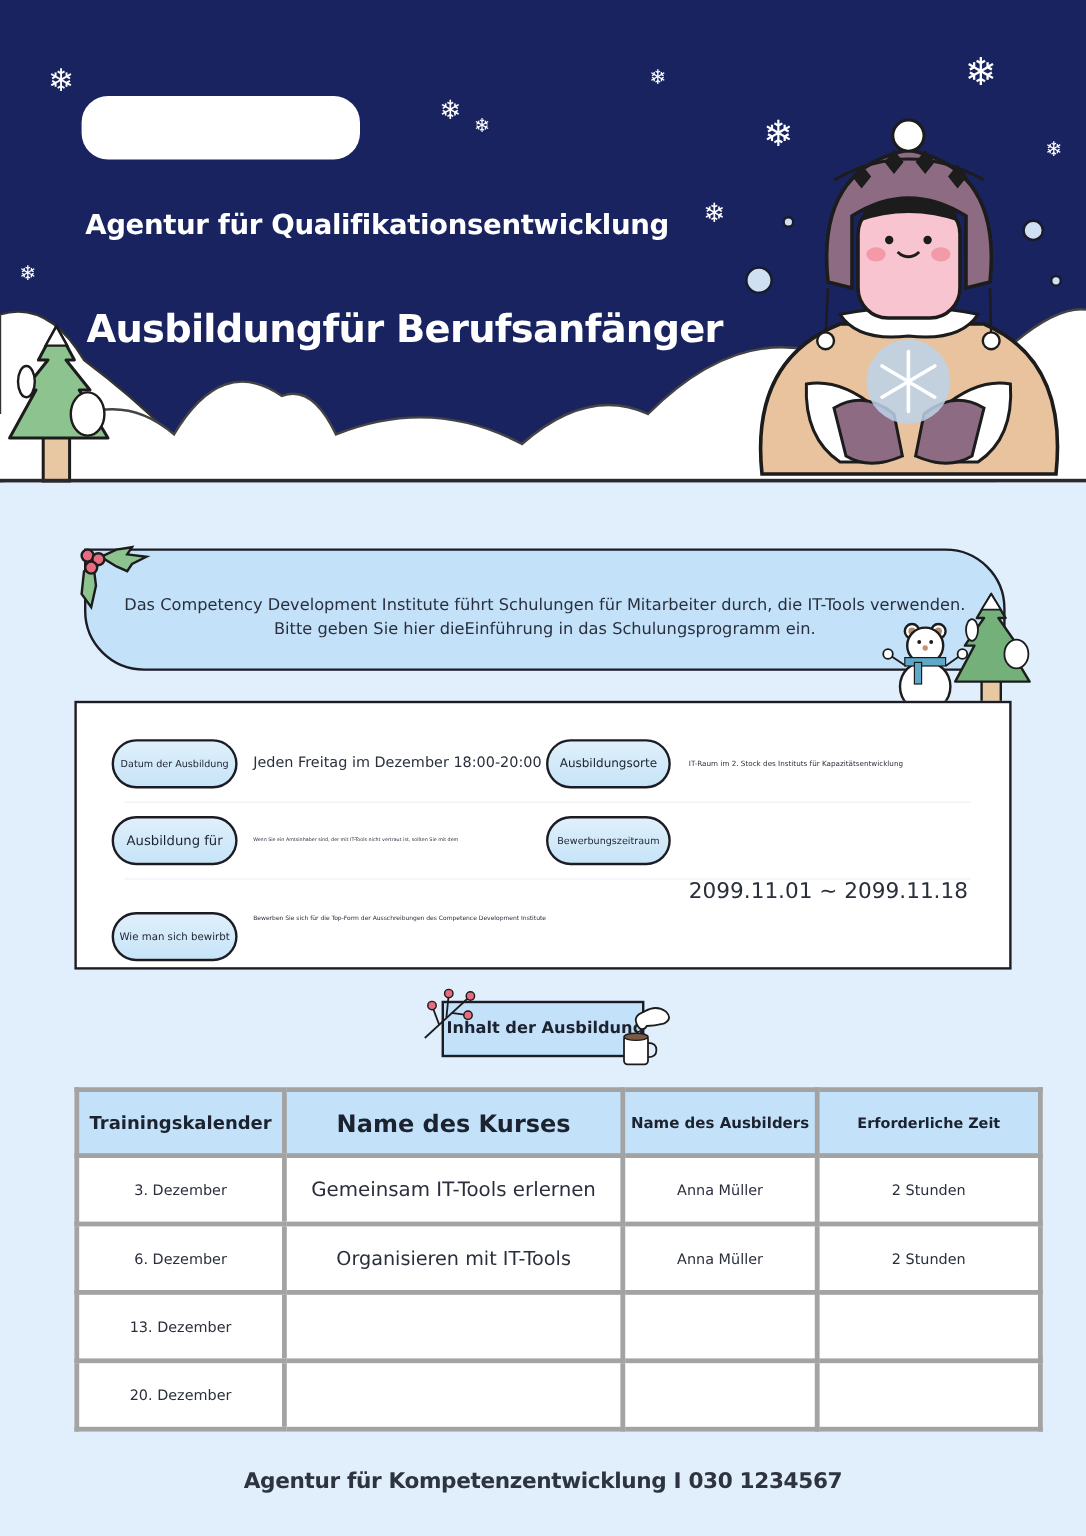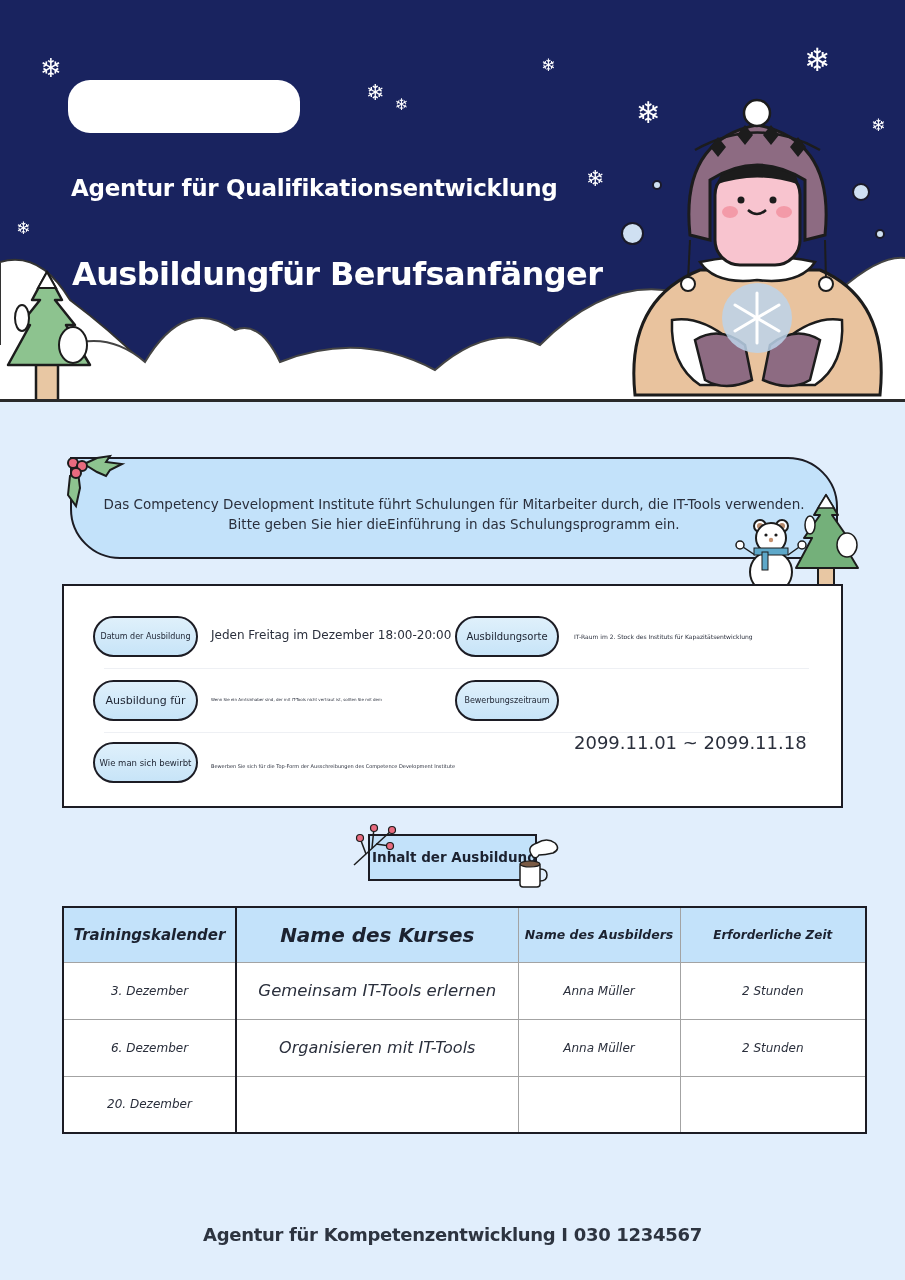--- a/index.html
+++ b/index.html
@@ -29,21 +29,21 @@
   .info-sep { position: absolute; height: 1px; background: #eef0f4; }
   .pill { position: absolute; height: 41px; border: 2px solid #1c1c24; border-radius: 21px; background: linear-gradient(180deg, #dff0fb, #c7e4f8); display: flex; align-items: center; justify-content: center; font-weight: normal; color: #1c2230; white-space: nowrap; }
   .info-val { position: absolute; white-space: nowrap; color: #2a2f3c; }
 
   
   .section-box { position: absolute; left: 368px; top: 834px; width: 169px; height: 47px; background: #c3e2fa; border: 2.5px solid #1c1c24; }
   .section-text { position: absolute; left: 372px; top: 849px; font-size: 13.5px; font-weight: bold; color: #1c2230; white-space: nowrap; }
 
   
   .tbl { position: absolute; left: 62px; top: 906px; border-collapse: collapse; background: #fff; }
-  .tbl th, .tbl td { border: 1px solid #a3a3a3; text-align: center; vertical-align: middle; font-style: italic; }
+  .tbl th, .tbl td { border: 4px solid #a3a3a3; text-align: center; vertical-align: middle; }
   .tbl th { background: #c3e2fa; height: 55px; font-weight: bold; color: #1c2230; }
   .tbl td { height: 57px; color: #2a2f3c; font-size: 12px; }
   .tbl .first { border-right: 2px solid #1c1c24; }
   .tbl { border: 2px solid #1c1c24; }
 
   .footer { position: absolute; left: 0; top: 1224px; width: 905px; text-align: center; font-size: 18px; font-weight: bold; color: #2d3440; letter-spacing: -0.3px; }
 </style>
 </head>
 <body>
 
@@ -162,21 +162,21 @@
 
   <div class="pill" style="left:391px;top:30px;width:104px;font-size:10px;">Ausbildungsorte</div>
   <div class="info-val" style="left:510px;top:47px;font-size:6px;">IT-Raum im 2. Stock des Instituts für Kapazitätsentwicklung</div>
 
   <div class="pill" style="left:29px;top:94px;width:105px;font-size:11px;">Ausbildung für</div>
   <div class="info-val" style="left:147px;top:111px;font-size:4px;">Wenn Sie ein Amtsinhaber sind, der mit IT-Tools nicht vertraut ist, sollten Sie mit dem</div>
 
   <div class="pill" style="left:391px;top:94px;width:104px;font-size:8px;">Bewerbungszeitraum</div>
   <div class="info-val" style="left:510px;top:102px;font-size:18px;margin-top:44px;">2099.11.01 ~ 2099.11.18</div>
 
-  <div class="pill" style="left:29px;top:156px;width:105px;font-size:8.5px;text-align:right;">Wie man sich bewirbt</div>
+  <div class="pill" style="left:29px;top:174px;width:105px;font-size:8.5px;text-align:right;">Wie man sich bewirbt</div>
   <div class="info-val" style="left:147px;top:177px;font-size:5px;">Bewerben Sie sich für die Top-Form der Ausschreibungen des Competence Development Institute</div>
 </div>
 
 <div class="section-box"></div>
 <svg style="position:absolute;left:352px;top:820px;" width="50" height="48" viewBox="0 0 50 48">
   <line x1="2" y1="45" x2="40" y2="10" stroke="#1c1c1c" stroke-width="1.5"></line>
   <line x1="20" y1="28" x2="22" y2="8" stroke="#1c1c1c" stroke-width="1.5"></line>
   <line x1="24" y1="24" x2="38" y2="26" stroke="#1c1c1c" stroke-width="1.5"></line>
   <line x1="14" y1="34" x2="8" y2="18" stroke="#1c1c1c" stroke-width="1.5"></line>
   <circle cx="8" cy="18" r="3.5" fill="#e86b7f" stroke="#1c1c1c" stroke-width="1.2"></circle>
@@ -208,20 +208,26 @@
       <td>Anna Müller</td>
       <td>2 Stunden</td>
     </tr>
     <tr>
       <td class="first">6. Dezember</td>
       <td style="font-size:16px;margin-top:36px;">Organisieren mit IT-Tools</td>
       <td>Anna Müller</td>
       <td>2 Stunden</td>
     </tr>
     <tr>
+      <td class="first">13. Dezember</td>
+      <td></td>
+      <td></td>
+      <td></td>
+    </tr>
+    <tr>
       <td class="first">20. Dezember</td>
       <td></td>
       <td></td>
       <td></td>
     </tr>
   </tbody>
 </table>
 
 <div class="footer">Agentur für Kompetenzentwicklung I 030 1234567</div>
 

